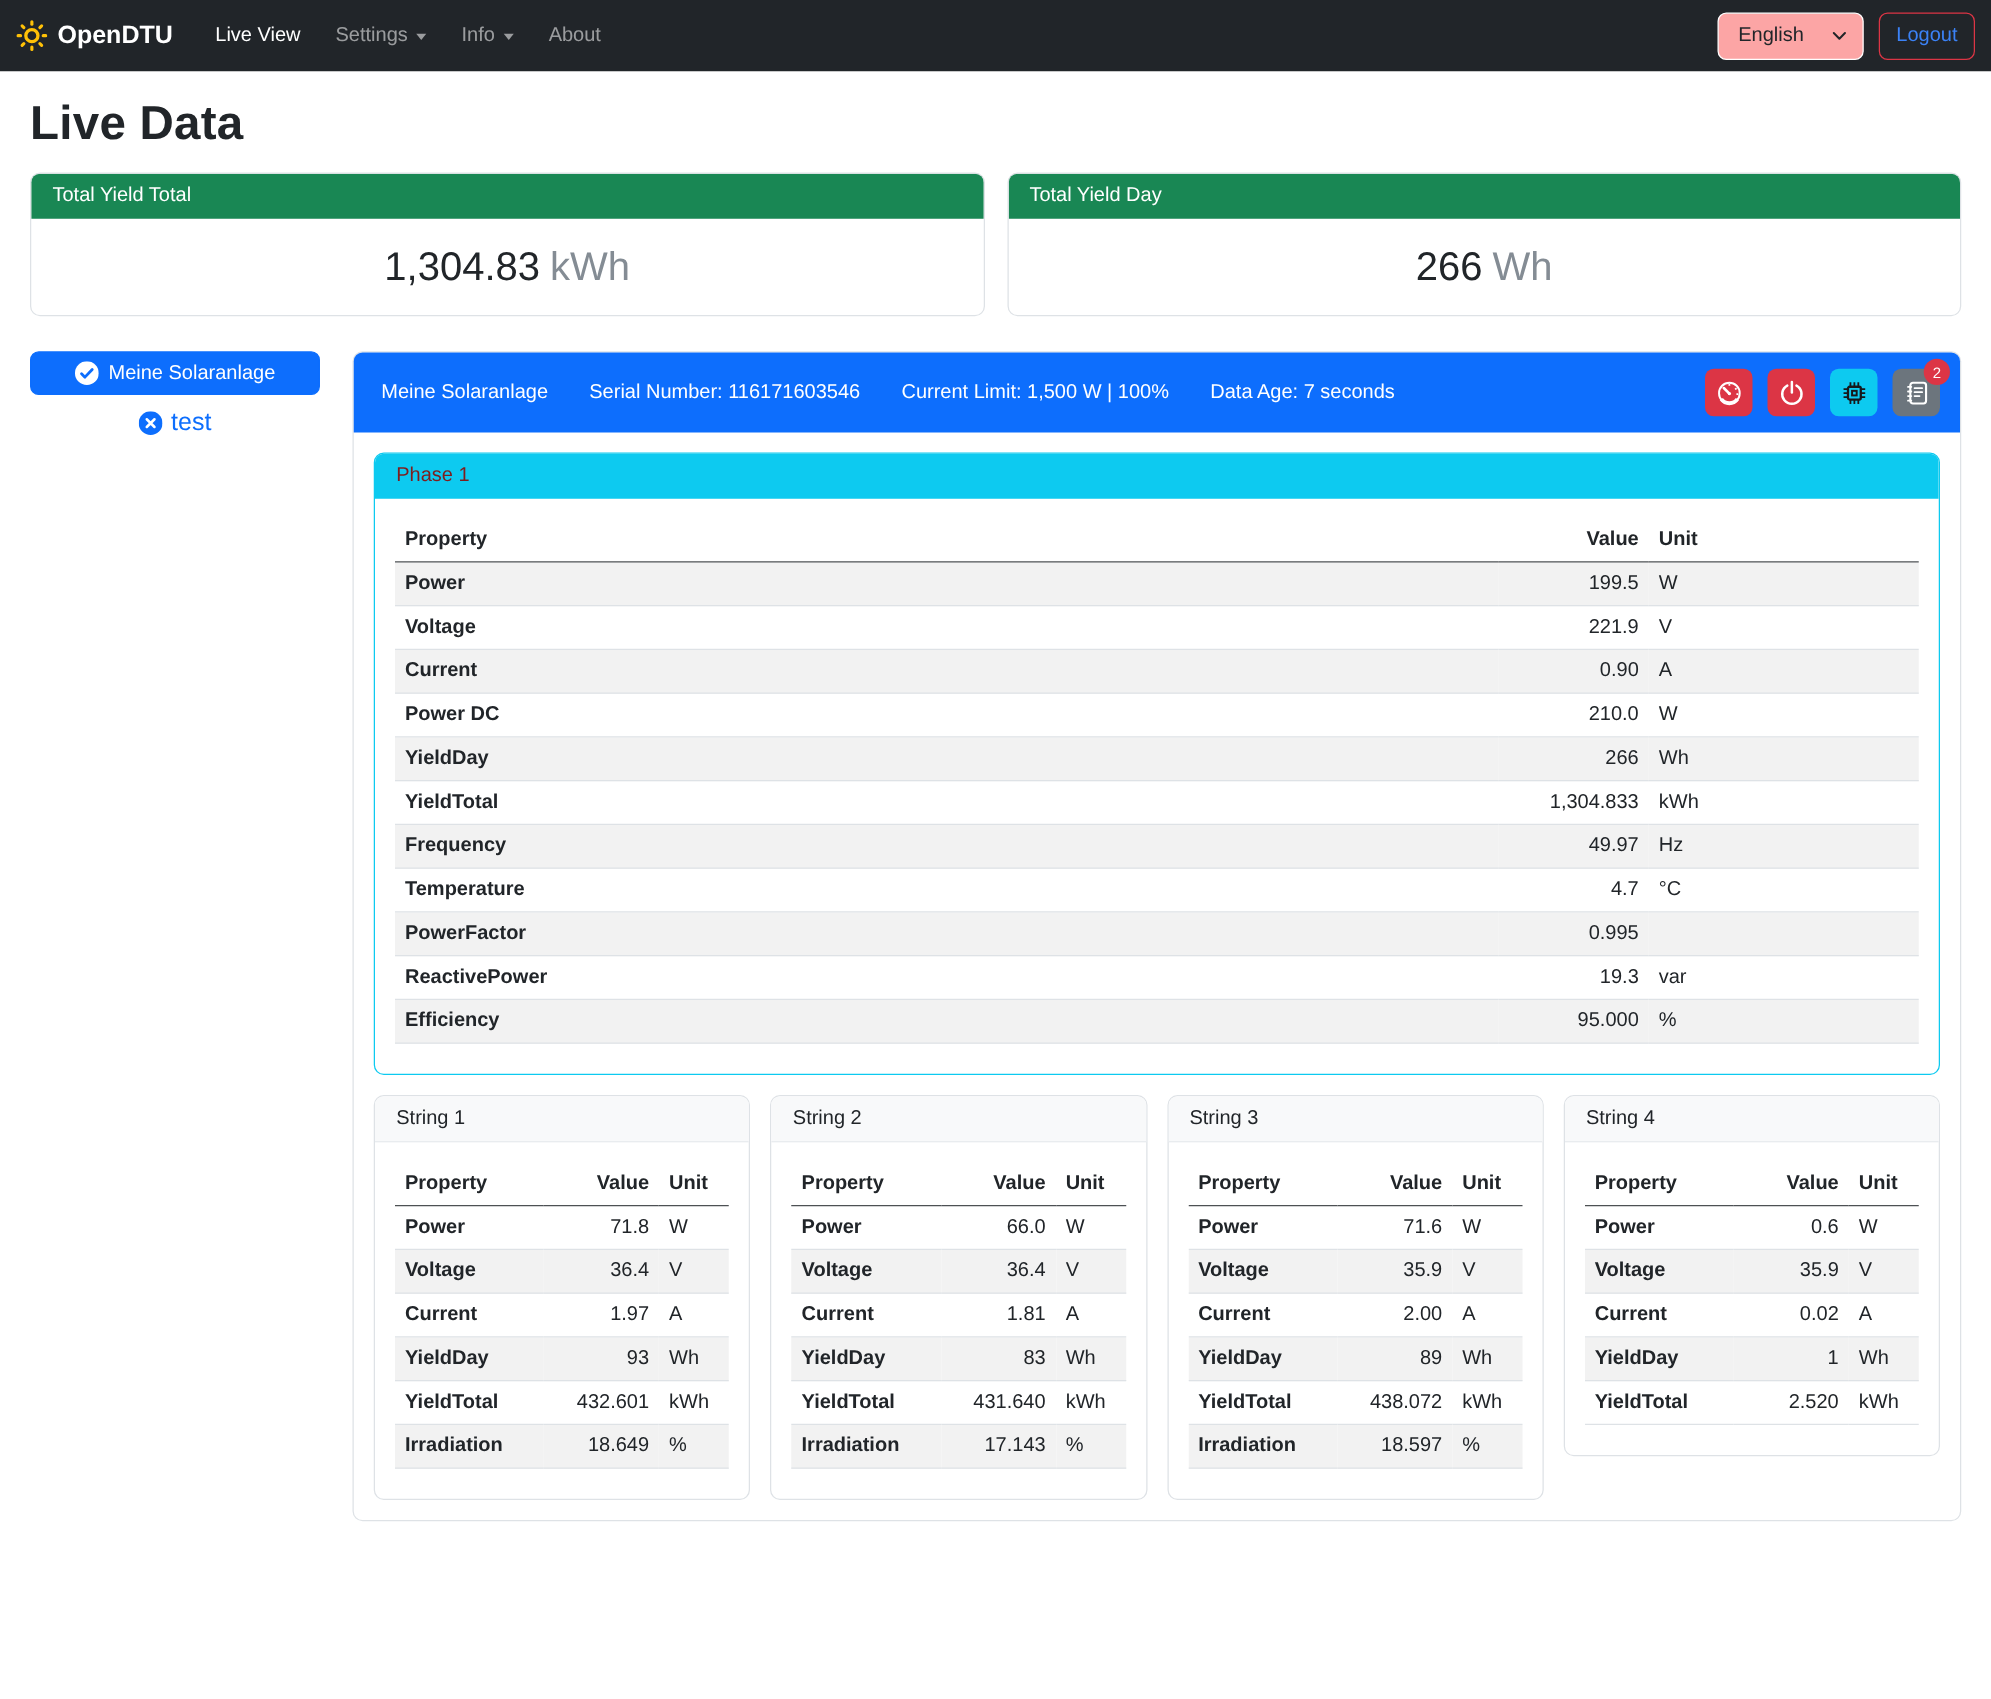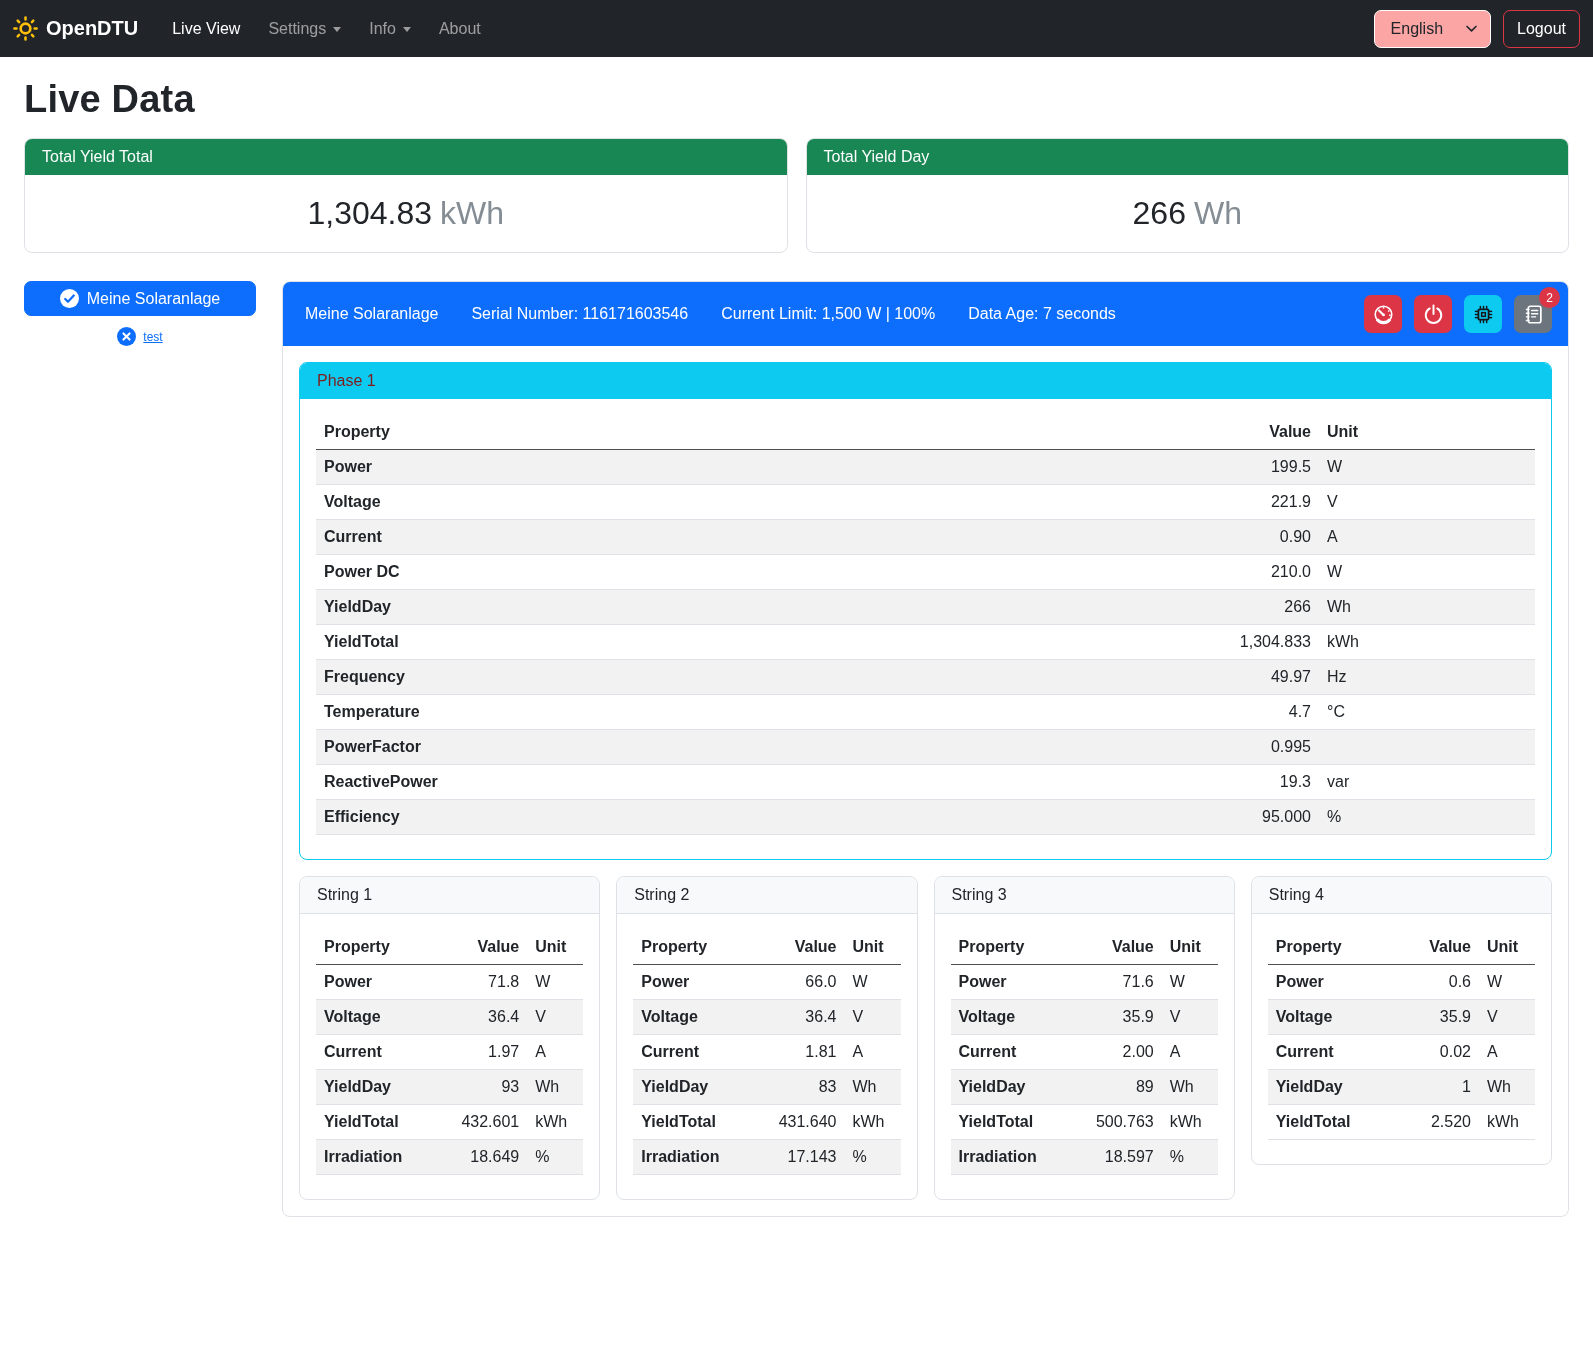--- a/index.html
+++ b/index.html
@@ -8,39 +8,39 @@
 
   
   .navbar { background: #212529; height: 57px; display: flex; align-items: center; padding: 0 13px; }
   .brand { display: flex; align-items: center; gap: 8px; color: #fff; font-size: 20px; font-weight: 700; cursor: pointer; }
   .nav-links { display: flex; align-items: center; margin-left: 20px; }
   .nav-link { color: rgba(255,255,255,0.55); font-size: 16px; padding: 8px 14px; cursor: pointer; display: flex; align-items: center; gap: 7px; }
   .nav-link.active { color: #fff; }
   .caret { display: inline-block; width: 0; height: 0; border-left: 4px solid transparent; border-right: 4px solid transparent; border-top: 5px solid currentColor; margin-top: 2px; }
   .nav-right { margin-left: auto; display: flex; align-items: center; gap: 12px; }
   .lang-select { background: #fca5a5; border-radius: 7px; height: 38px; padding: 0 12px 0 16px; display: flex; align-items: center; gap: 22px; font-size: 16px; color: #212529; cursor: pointer; border: 1px solid #fff; }
-  .logout-btn { background: transparent; border: 1px solid #dc3545; color: #ffffff; border-radius: 7px; height: 38px; padding: 0 13px; font-size: 16px; cursor: pointer; font-family: inherit; }
+  .logout-btn { background: transparent; border: 1px solid #dc3545; color: #3b82f6; border-radius: 7px; height: 38px; padding: 0 13px; font-size: 16px; cursor: pointer; font-family: inherit; }
 
   
   .container { padding: 0 24px; }
   h1.page-title { font-size: 38px; font-weight: 600; margin: 21px 0 17px; letter-spacing: 0.2px; }
 
   
   .summary-row { display: flex; gap: 18px; margin-bottom: 28px; }
   .summary-card { flex: 1; border: 1px solid #dee2e6; border-radius: 8px; overflow: hidden; background: #fff; }
   .summary-card .hd { background: #198754; color: #fff; font-size: 16px; padding: 9px 17px; }
   .summary-card .bd { padding: 20px 16px; text-align: center; font-size: 32px; }
   .summary-card .val { color: #212529; font-weight: 500; }
   .summary-card .unit { color: #848c94; margin-left: 8px; font-weight: 400; }
 
   
   .content-row { display: flex; gap: 26px; align-items: flex-start; padding-bottom: 24px; }
   .sidebar { width: 232px; flex-shrink: 0; }
   .inv-btn { width: 100%; background: #0d6efd; border: 1px solid #0d6efd; color: #fff; border-radius: 7px; padding: 7px 12px; font-size: 16px; display: flex; align-items: center; justify-content: center; gap: 8px; cursor: pointer; font-family: inherit; }
-  .inv-link { margin: 11px auto 0; background: none; border: none; color: #0d6efd; font-size: 12px; display: flex; align-items: center; justify-content: center; gap: 7px; cursor: pointer; width: 100%; font-family: inherit; text-decoration: underline; }
+  .inv-link { margin: 11px auto 0; background: none; border: none; color: #0d6efd; font-size: 20px; display: flex; align-items: center; justify-content: center; gap: 7px; cursor: pointer; width: 100%; font-family: inherit; }
 
   
   .main-card { flex: 1; border: 1px solid #dee2e6; border-radius: 8px; background: #fff; }
   .main-header { background: #0d6efd; color: #fff; border-radius: 7px 7px 0 0; display: flex; align-items: center; padding: 13px 16px; font-size: 16px; }
   .main-header .hdr-items { display: flex; align-items: center; gap: 33px; padding-left: 6px; }
   .main-header .hdr-actions { margin-left: auto; display: flex; gap: 12px; }
   .icon-btn { width: 38px; height: 38px; border-radius: 7px; border: none; display: flex; align-items: center; justify-content: center; cursor: pointer; position: relative; }
   .icon-btn.danger { background: #dc3545; }
   .icon-btn.info-bg { background: #0dcaf0; }
   .icon-btn.secondary { background: #6c757d; }
@@ -434,21 +434,21 @@
                       <td class="col-val">2.00</td>
                       <td class="col-unit">A</td>
                     </tr>
                     <tr>
                       <th class="col-prop">YieldDay</th>
                       <td class="col-val">89</td>
                       <td class="col-unit">Wh</td>
                     </tr>
                     <tr>
                       <th class="col-prop">YieldTotal</th>
-                      <td class="col-val">500.763</td>
+                      <td class="col-val">438.072</td>
                       <td class="col-unit">kWh</td>
                     </tr>
                     <tr>
                       <th class="col-prop">Irradiation</th>
                       <td class="col-val">18.597</td>
                       <td class="col-unit">%</td>
                     </tr>
                   </tbody>
       </table>
     </div>

